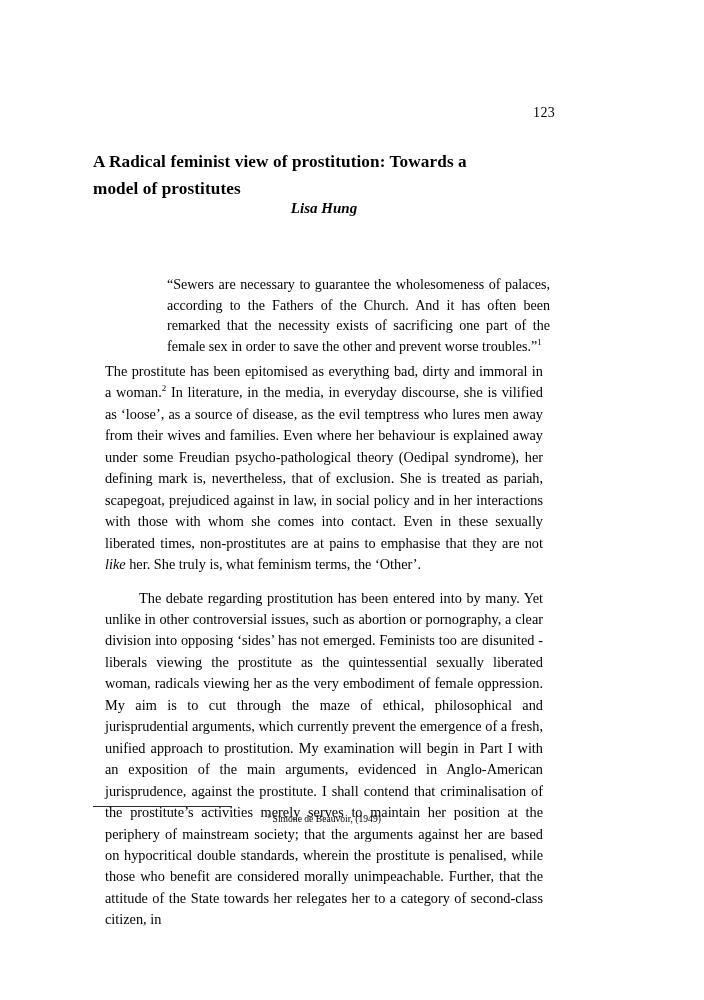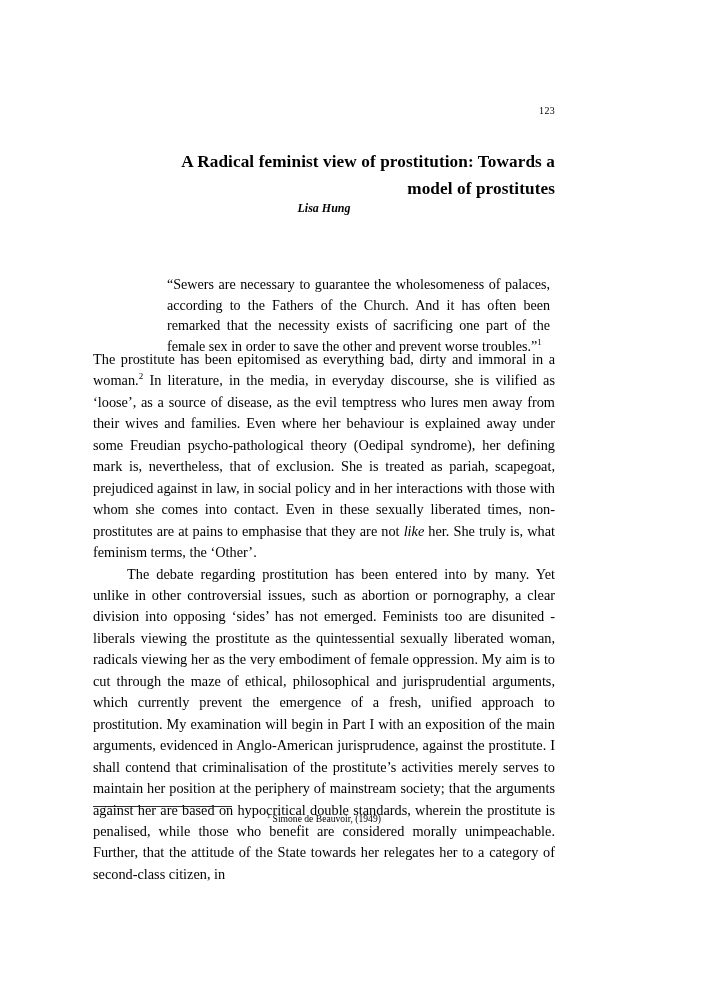--- a/index.html
+++ b/index.html
@@ -26,47 +26,47 @@
     top: 0;
     width: 462px;
   }
   
   .folio {
     position: absolute;
     top: 106px;
     left: 0;
     width: 462px;
     text-align: right;
-    font-size: 10px;
+    font-size: 14px;
     line-height: 1;
     letter-spacing: 0.3px;
   }
   
   .doc-title {
     position: absolute;
     top: 136px;
     left: 0;
     width: 462px;
-    text-align: right;
+    text-align: left;
     font-size: 17.2px;
     font-weight: bold;
     line-height: 27px;
     letter-spacing: 0.1px;
   }
   .doc-title .tline {
     display: block;
   }
   
   .author {
     position: absolute;
     top: 198px;
     left: 0;
     width: 462px;
     text-align: center;
-    font-size: 12px;
+    font-size: 15px;
     font-style: italic;
     font-weight: bold;
     line-height: 20px;
   }
   
   .blockquote {
     position: absolute;
     top: 260px;
     left: 34px;
     width: 383px;
@@ -85,21 +85,21 @@
     position: absolute;
     top: 349px;
     left: 0;
     width: 462px;
     font-size: 14.3px;
     line-height: 21.45px;
     text-align: justify;
     text-justify: inter-word;
   }
   .body-text p {
-    margin: 0;
+    margin: 12px;
   }
   .body-text p.indent {
     text-indent: 34px;
   }
   em {
     font-style: italic;
   }
   
   .footnote-rule {
     position: absolute;

